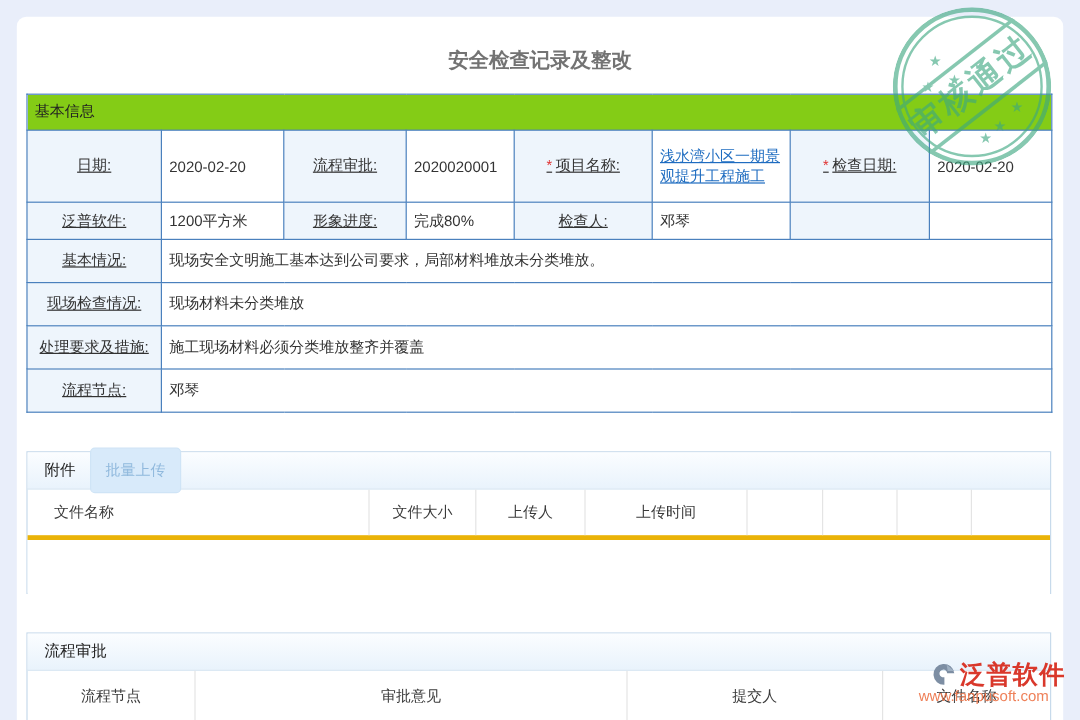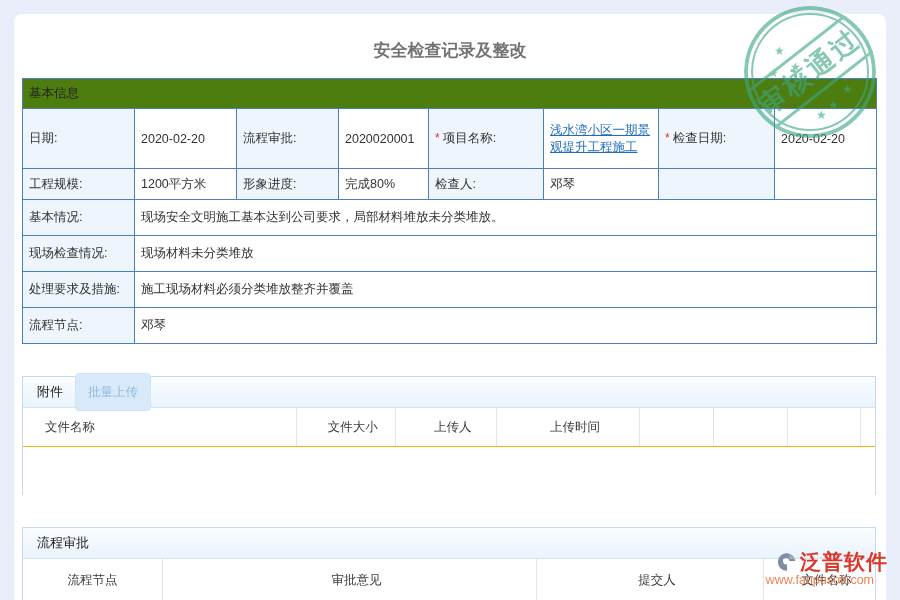--- a/index.html
+++ b/index.html
@@ -32,29 +32,30 @@
     table-layout: fixed;
     font-size: 12.5px;
   }
   table.info td {
     border: 1px solid #4a80bd;
     padding: 2px 6px;
     vertical-align: middle;
     overflow: hidden;
   }
   td.section-head {
-    background: #4d7c0f;
+    background: #84cc16;
     height: 25px;
     padding-left: 12px;
     font-size: 12.5px; color: #222;
   }
   td.lbl {
     background: #eef5fc;
-    text-align: left;
+    text-align: center;
     color: #333;
+    text-decoration: underline;
   }
   td.val { background: #fff; text-align: left; padding-left: 9px; }
   tr.r1 { height: 60px; }
   tr.r2 { height: 31px; }
   tr.rtall { height: 36px; }
   .req { color: #e03030; margin-right: 3px; font-size: 12px; }
   a.proj-link { color: #1e6cc0; text-decoration: underline; cursor: pointer; }
 
   
   .box {
@@ -75,21 +76,21 @@
   .btn-upload {
     display: inline-block;
     background: #d8eafa;
     color: #90b9dd;
     border: 1px solid #cfe4f6;
     border-radius: 4px;
     font-size: 12.5px;
     padding: 3px 12px;
     cursor: pointer;
   }
-  .cols { display: flex; border-bottom: 1px solid #eab308; gap: 14px; }
+  .cols { display: flex; border-bottom: 4px solid #eab308; }
   .cols .col {
     border-right: 1px solid #e4e4e4;
     display: flex; align-items: center; justify-content: center;
     font-size: 12.5px; color: #3a3a3a;
     box-sizing: border-box;
   }
   .cols .col:last-child { border-right: none; }
   .col.left { justify-content: flex-start; padding-left: 22px; }
 
   .attach-box { top: 362px; height: 117px; }
@@ -172,21 +173,21 @@
       <td class="lbl">日期:</td>
       <td class="val">2020-02-20</td>
       <td class="lbl">流程审批:</td>
       <td class="val">2020020001</td>
       <td class="lbl"><span class="req">*</span><span>项目名称:</span></td>
       <td class="val"><a class="proj-link">浅水湾小区一期景观提升工程施工</a></td>
       <td class="lbl"><span class="req">*</span><span>检查日期:</span></td>
       <td class="val">2020-02-20</td>
     </tr>
     <tr class="r2">
-      <td class="lbl">工程规模:</td>
+      <td class="lbl">泛普软件:</td>
       <td class="val">1200平方米</td>
       <td class="lbl">形象进度:</td>
       <td class="val">完成80%</td>
       <td class="lbl">检查人:</td>
       <td class="val">邓琴</td>
       <td class="lbl"></td>
       <td class="val"></td>
     </tr>
     <tr class="rtall">
       <td class="lbl">基本情况:</td>

